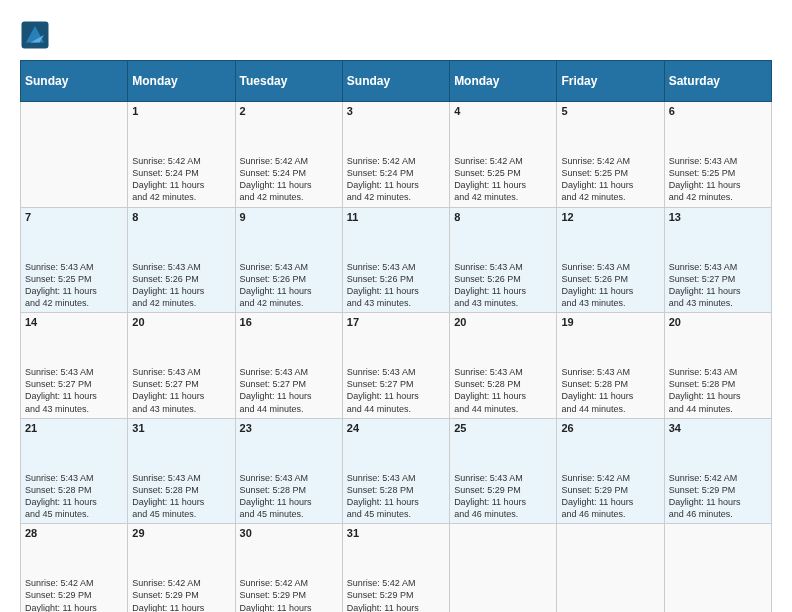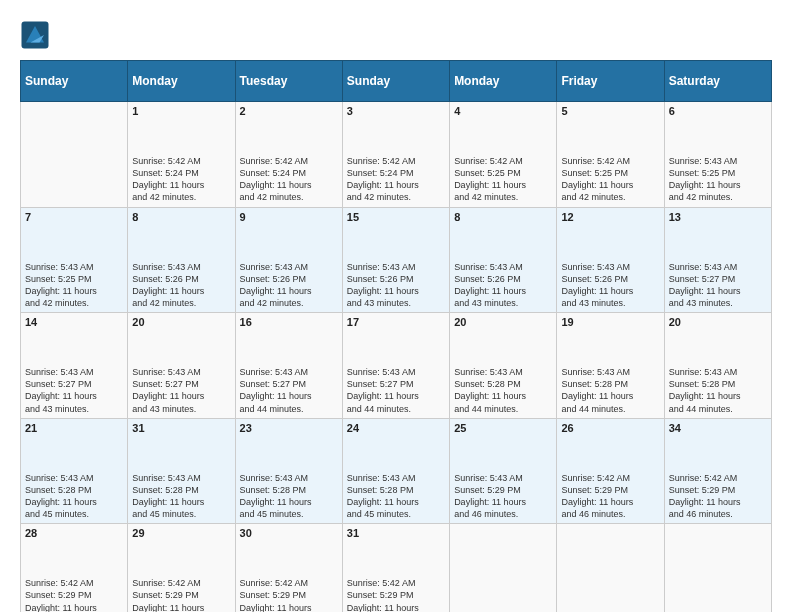--- a/index.html
+++ b/index.html
@@ -177,21 +177,21 @@
 and 42 minutes.</div>
           </td>
           <td>
             <span class="day-num">9</span>
             <div class="cell-text" style="white-space: pre-line;">Sunrise: 5:43 AM
 Sunset: 5:26 PM
 Daylight: 11 hours
 and 42 minutes.</div>
           </td>
           <td>
-            <span class="day-num">15</span>
+            <span class="day-num">11</span>
             <div class="cell-text" style="white-space: pre-line;">Sunrise: 5:43 AM
 Sunset: 5:26 PM
 Daylight: 11 hours
 and 43 minutes.</div>
           </td>
           <td>
             <span class="day-num">8</span>
             <div class="cell-text" style="white-space: pre-line;">Sunrise: 5:43 AM
 Sunset: 5:26 PM
 Daylight: 11 hours

